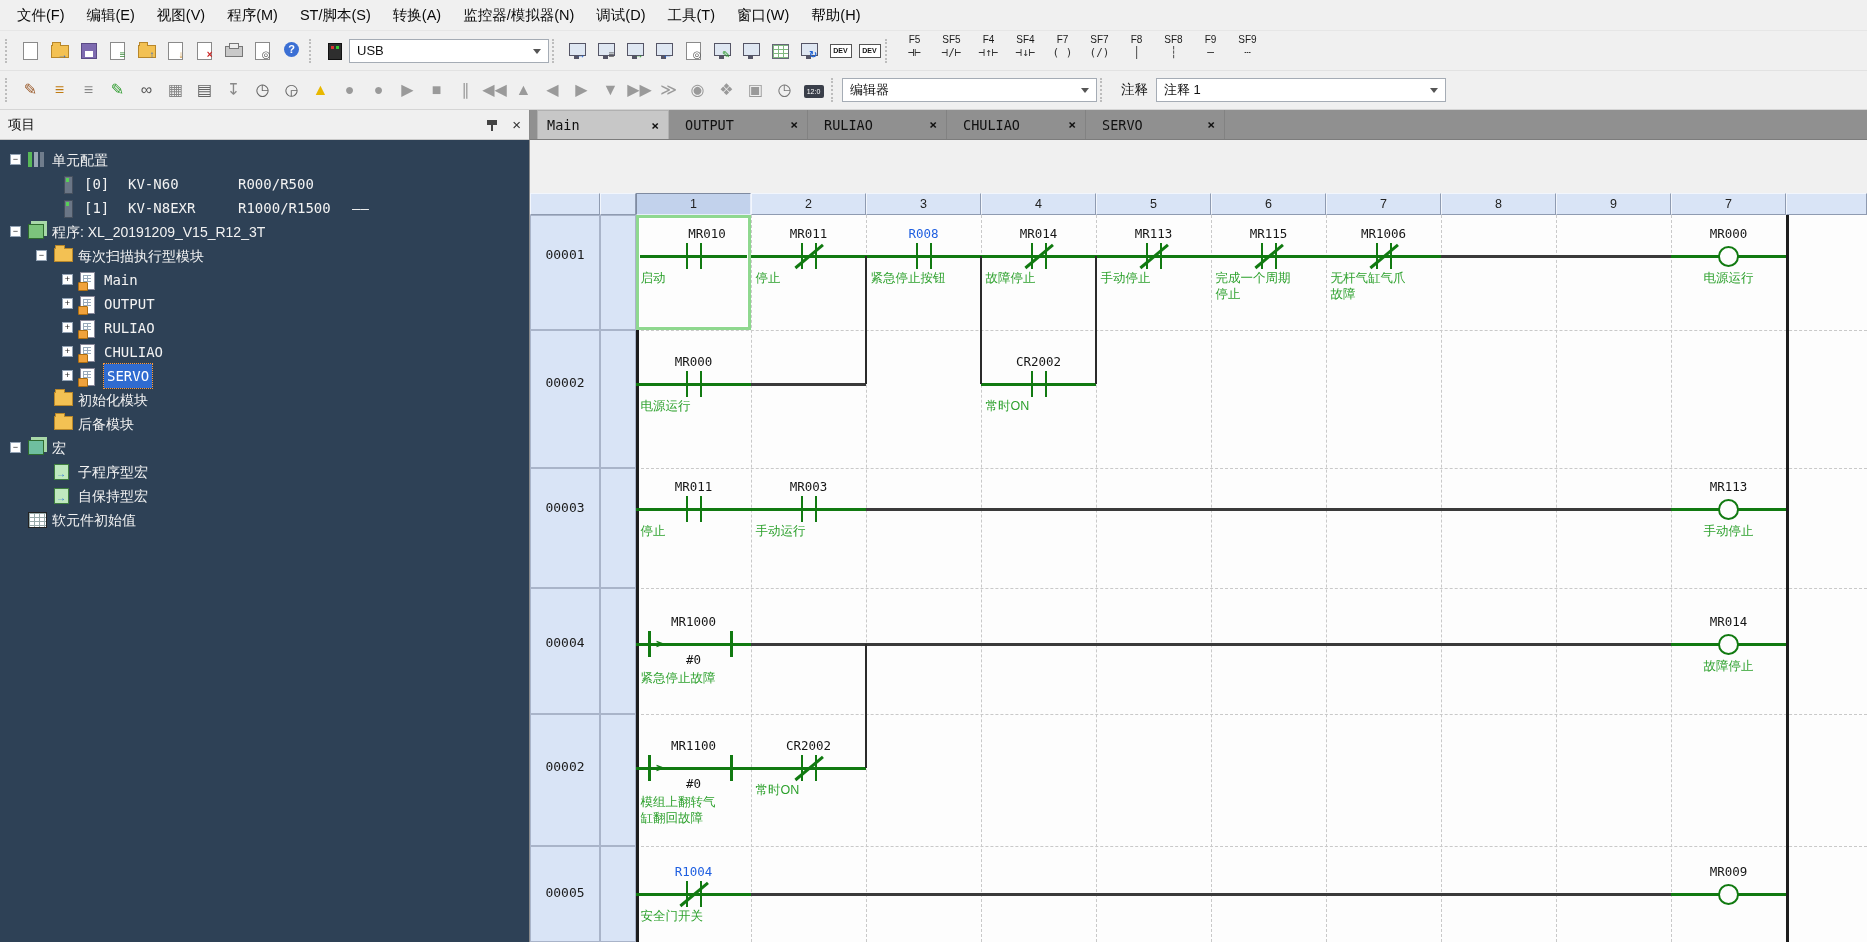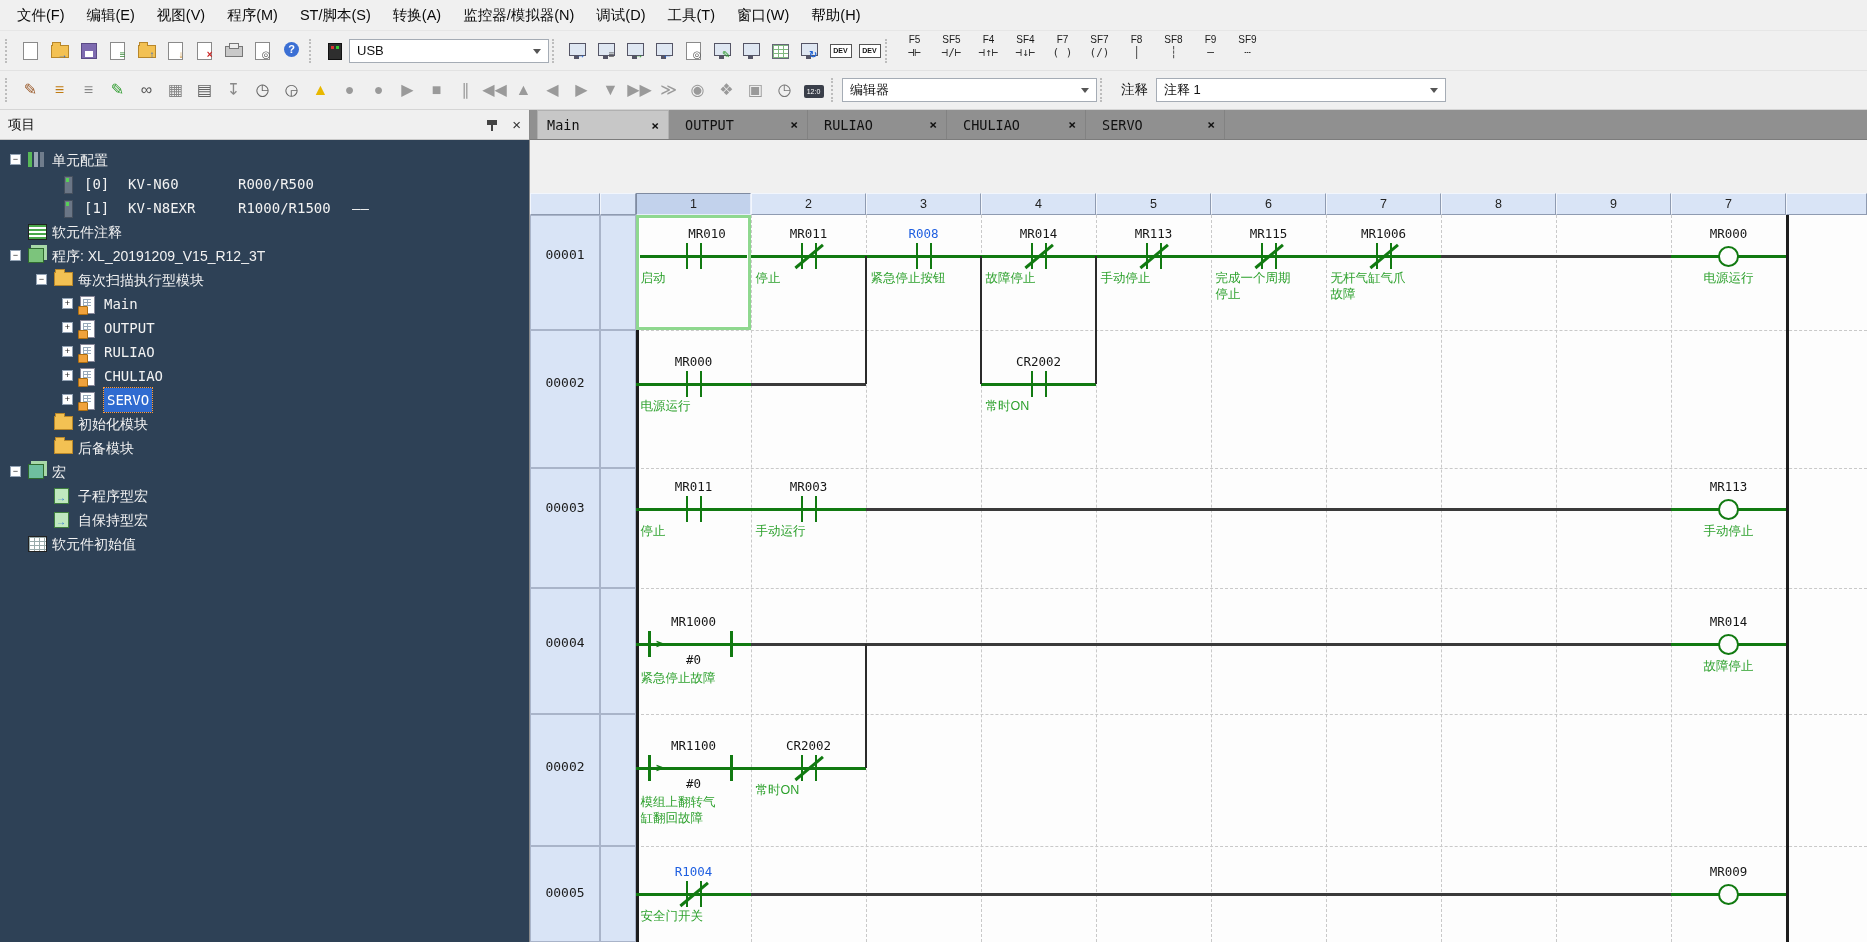--- a/index.html
+++ b/index.html
@@ -428,24 +428,20 @@
         <span class="tlab mono" style="left: 238px;">R000/R500</span>
       </div>
       <div class="trow">
         <div class="ticon ti-module" style="left: 64px;"></div>
         <span class="tlab mono" style="left: 84px;">[1]</span>
         <span class="tlab mono" style="left: 128px;">KV-N8EXR</span>
         <span class="tlab mono" style="left: 238px;">R1000/R1500</span>
         <span class="tlab mono" style="left: 352px;">——</span>
       </div>
       <div class="trow">
-        <div class="ticon ti-tableg" style="left: 28px;"></div>
-        <span class="tlab" style="left: 52px;">软元件注释</span>
-      </div>
-      <div class="trow">
         <div class="texp" style="left: 10px;">−</div>
         <div class="ticon ti-prog" style="left: 28px;"></div>
         <span class="tlab" style="left: 52px;">程序: XL_20191209_V15_R12_3T</span>
       </div>
       <div class="trow">
         <div class="texp" style="left: 36px;">−</div>
         <div class="ticon ti-folder" style="left: 54px;"></div>
         <span class="tlab" style="left: 78px;">每次扫描执行型模块</span>
       </div>
       <div class="trow">

